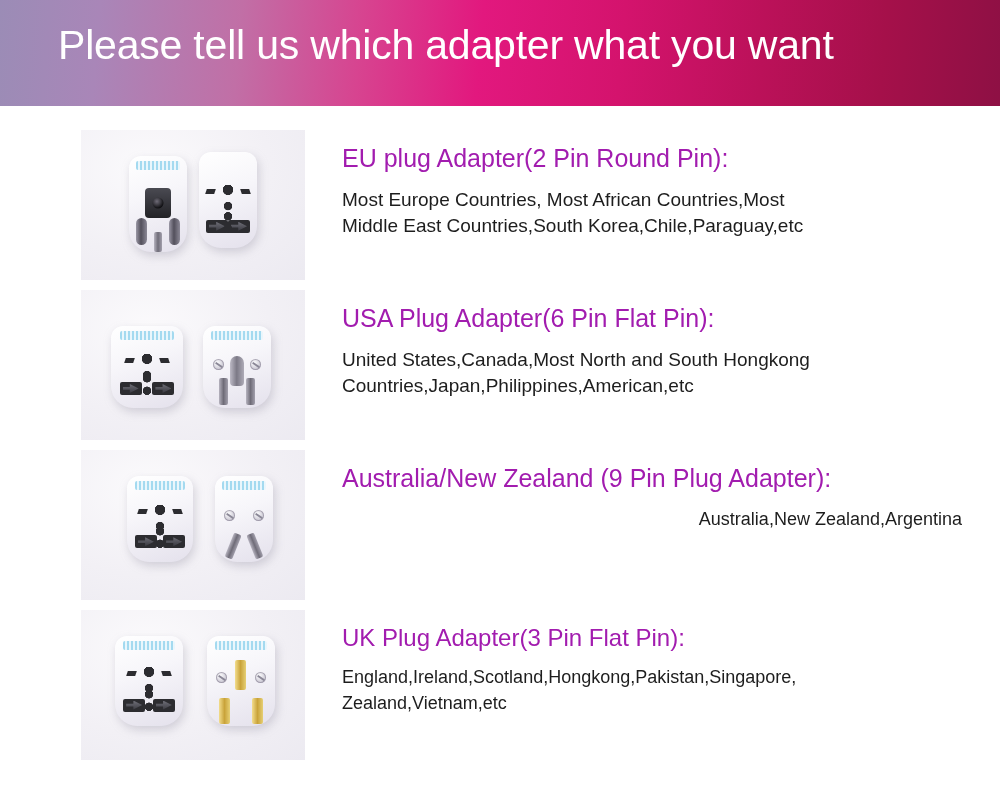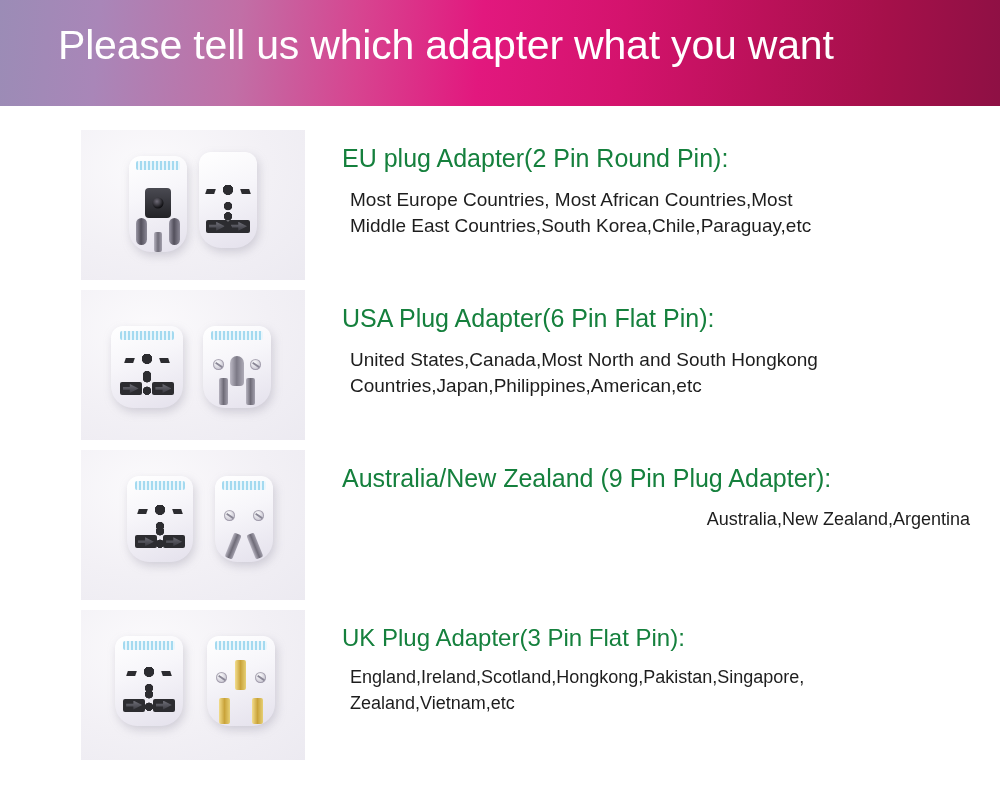--- a/index.html
+++ b/index.html
@@ -197,33 +197,33 @@
     background: radial-gradient(circle at 40% 35%, #6f6c78, #101013 70%);
   }
 
   
   .textcol {
     flex: 1 1 auto;
     padding-left: 37px;
     padding-top: 14px;
   }
   .row-title {
-    color: #15803d;
+    color: #a21caf;
     font-size: 25px;
     font-weight: 400;
     line-height: 1.18;
     margin: 0 0 13px 0;
     white-space: nowrap;
     font-family: "Liberation Sans", sans-serif;
   }
   .row-desc {
     color: #1d1d1d;
     font-size: 19px;
     line-height: 1.42;
-    margin: 8px;
+    margin: 0;
     max-width: 620px;
     font-family: "Liberation Sans", sans-serif;
   }
   .row-desc .ln { display: block; }
   .row.compact .row-desc { font-size: 18px; text-align: right; }
   .row.r4 .row-title { font-size: 24px; }
   .row.r4 .row-desc { font-size: 18px; }
 </style>
 </head>
 <body>

